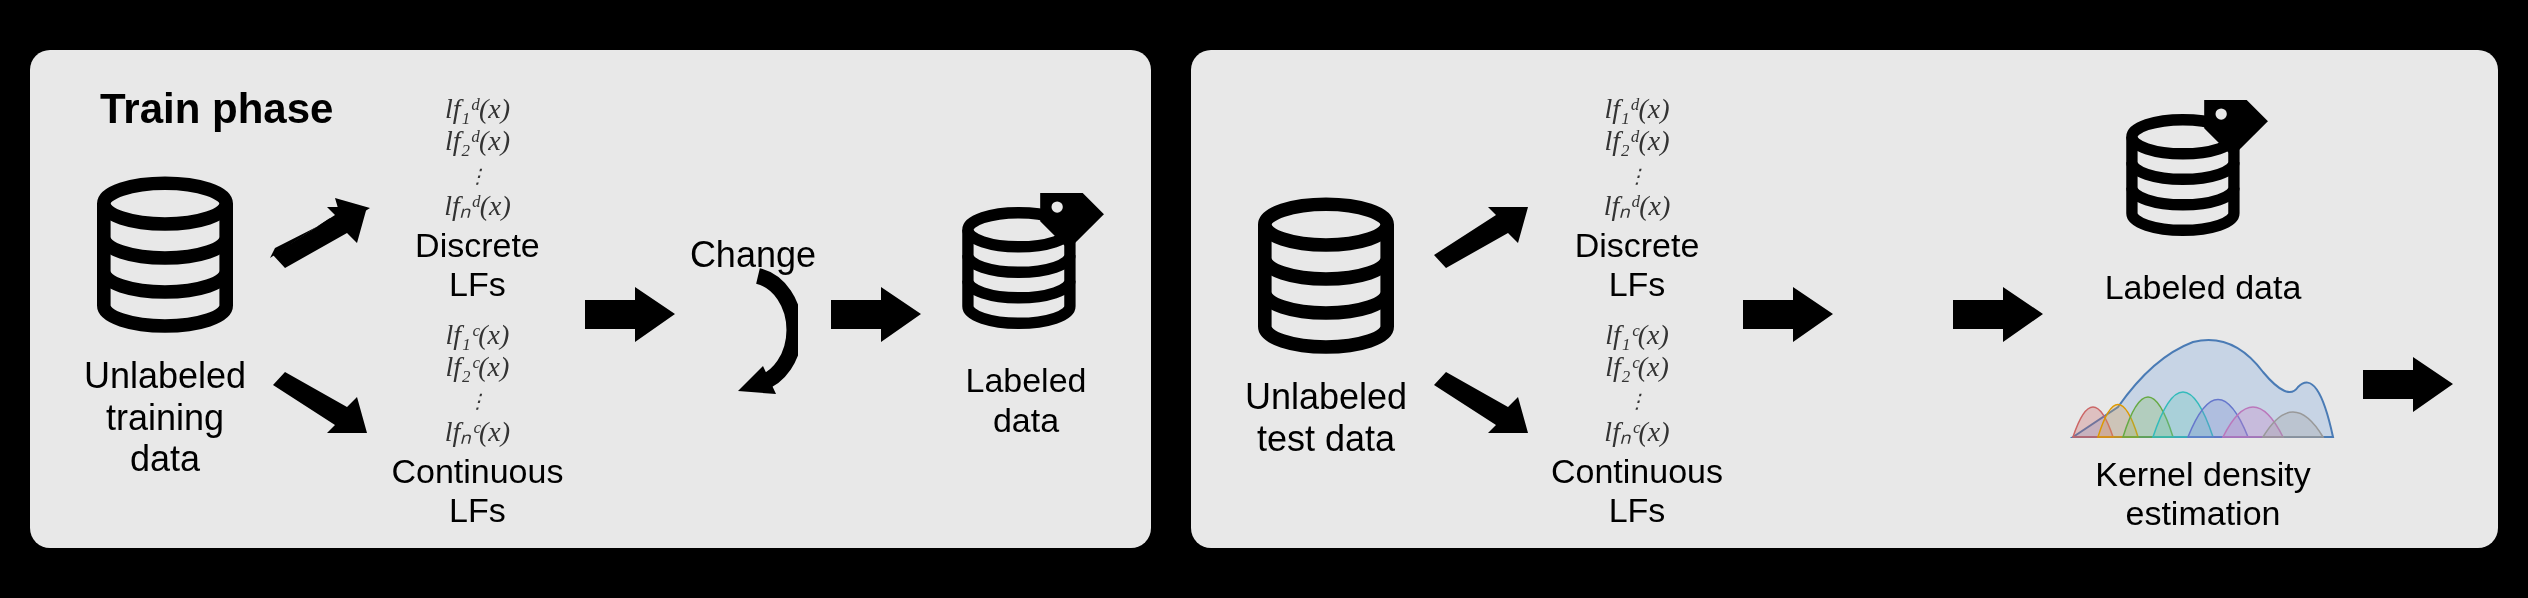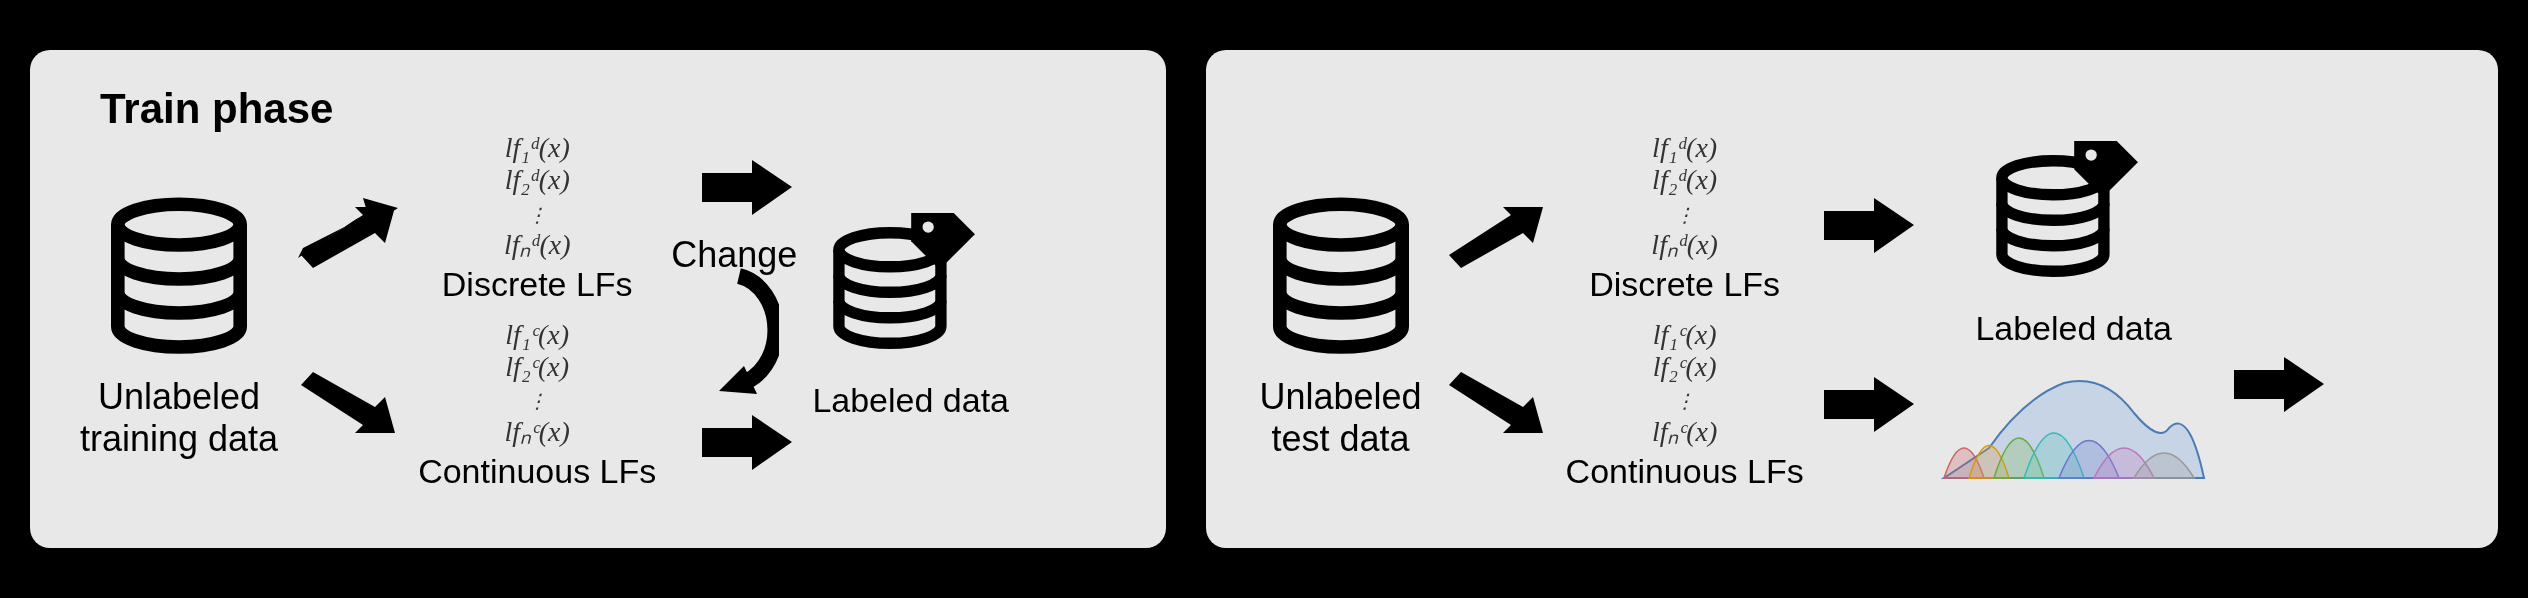--- a/index.html
+++ b/index.html
@@ -60,22 +60,22 @@
     font-family: 'Times New Roman', serif;
     font-style: italic;
     font-size: 28px;
     line-height: 1.15;
     color: #333;
   }
   .lf-dots { line-height: 0.6; font-size: 20px; }
   .lf-cap { font-size: 34px; color: #000; margin-top: 4px; }
   .mid-col {
     display: flex;
-    flex-direction: column;
-    align-items: flex-end;
+    flex-direction: row;
+    align-items: center;
     gap: 10px;
     margin-top: 30px;
   }
   .arrow-right svg { width: 100px; height: 65px; }
   .arrow-diag svg { width: 110px; height: 75px; }
   .change-block {
     display: flex;
     flex-direction: column;
     align-items: center;
   }
@@ -276,20 +276,21 @@
             <path d="M10 120 Q40 100 55 90 Q90 40 130 25 Q170 15 200 55 Q225 85 235 70 Q255 50 270 120 Z" fill="rgba(100,150,220,0.25)" stroke="#4a7bb5" stroke-width="2"></path>
             <path d="M10 120 Q30 60 50 120 Z" fill="rgba(200,100,100,0.3)" stroke="#c66" stroke-width="1.5"></path>
             <path d="M35 120 Q55 55 75 120 Z" fill="rgba(220,160,80,0.3)" stroke="#d90" stroke-width="1.5"></path>
             <path d="M60 120 Q85 40 110 120 Z" fill="rgba(130,190,100,0.3)" stroke="#6a4" stroke-width="1.5"></path>
             <path d="M90 120 Q120 30 150 120 Z" fill="rgba(100,200,190,0.3)" stroke="#3bb" stroke-width="1.5"></path>
             <path d="M125 120 Q155 45 185 120 Z" fill="rgba(120,140,210,0.3)" stroke="#67c" stroke-width="1.5"></path>
             <path d="M160 120 Q190 60 220 120 Z" fill="rgba(200,130,200,0.3)" stroke="#b7b" stroke-width="1.5"></path>
             <path d="M200 120 Q230 70 260 120 Z" fill="rgba(160,160,160,0.3)" stroke="#999" stroke-width="1.5"></path>
           </svg>
         </span>
+        <div class="out-label">Kernel density estimation</div>
       </div>
     </div>
 
     <div class="mid-col" style="gap:0;margin-top:170px">
       <span class="arrow-right">
         <svg viewBox="0 0 100 65">
             <path d="M5 18 H55 V5 L95 32 L55 60 V47 H5 Z" fill="#000"></path>
           </svg>
       </span>
     </div>

